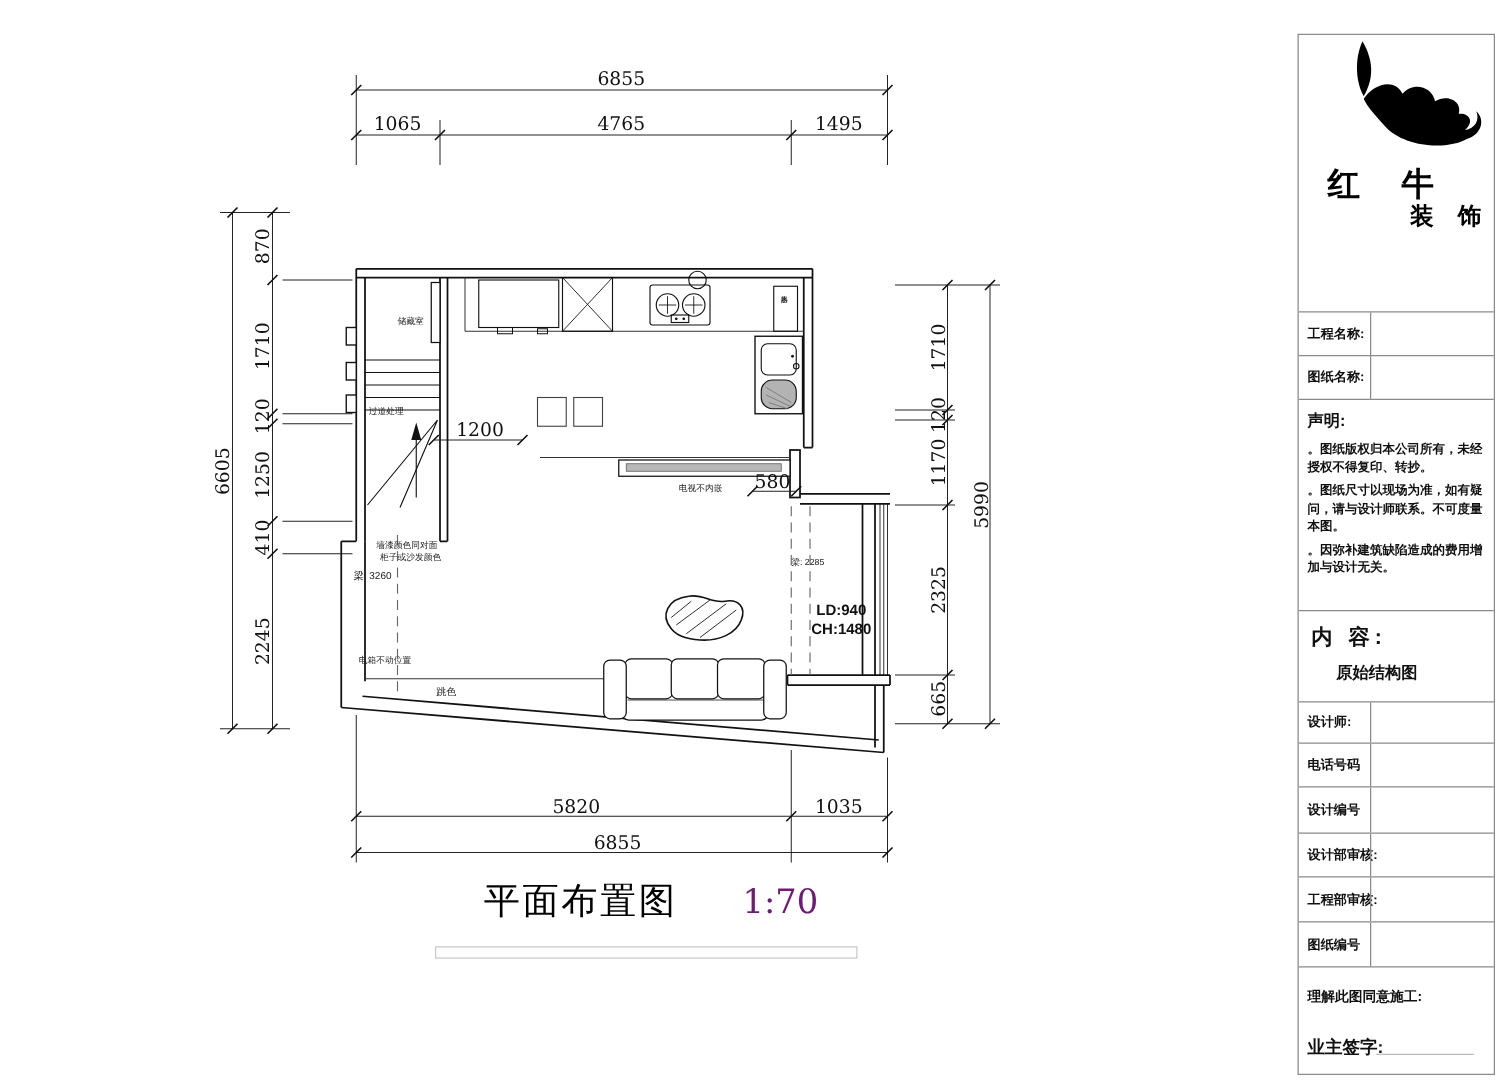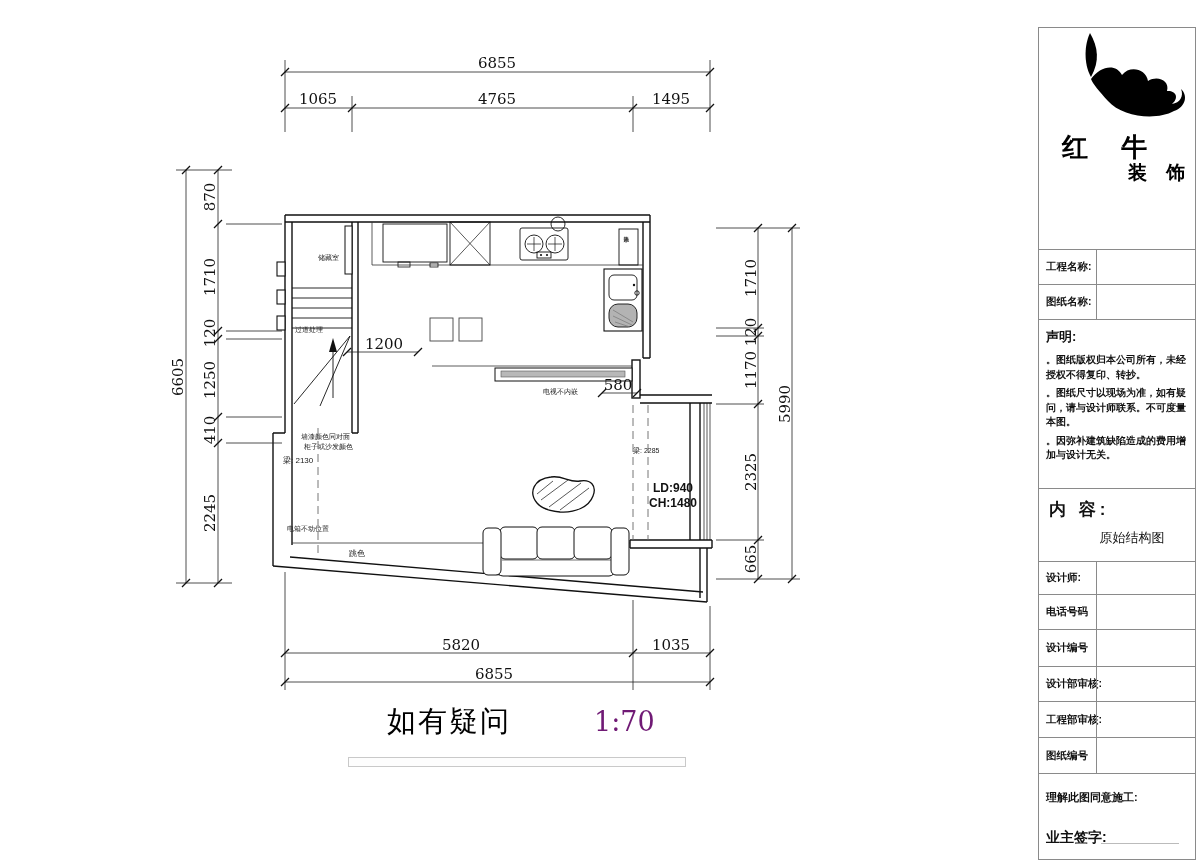--- a/index.html
+++ b/index.html
@@ -27,21 +27,21 @@
       padding-left:7px;display:flex;align-items:center;font-size:10.5px;white-space:nowrap;}
   .prow .pvalue{position:absolute;left:57px;top:0;height:100%;right:0;
       border-left:1px solid #8a8a8a;box-sizing:border-box;}
   .logo-text1{position:absolute;left:1062px;top:130px;width:80px;font-size:26px;font-weight:700;
       letter-spacing:13px;color:#000;white-space:nowrap;}
   .logo-text2{position:absolute;left:1128px;top:160px;font-size:19px;font-weight:700;
       letter-spacing:7px;color:#000;white-space:nowrap;}
   .stmt-title{font-size:13px;font-weight:700;margin:8px 0 7px 7px;}
   .stmt-item{font-size:10px;line-height:1.45;font-weight:600;margin:2px 6px 4px 7px;}
   .content-label{font-size:17px;font-weight:700;margin:9px 0 0 10px;letter-spacing:4px;}
-  .content-value{font-size:13px;font-weight:400;margin:8px 0 0 30px;text-align:center;}
+  .content-value{font-size:13px;font-weight:700;margin:8px 0 0 30px;}
   .sign1{position:absolute;left:7px;top:16px;font-size:11px;}
   .sign2{position:absolute;left:7px;top:55px;font-size:14px;}
   .sig-line{position:absolute;left:62px;top:69px;width:78px;border-bottom:1px solid #bbb;}
 </style>
 </head>
 <body>
 
 <div id="stage">
 
   <svg id="plansvg" width="1200" height="865" viewBox="0 0 1200 865">
@@ -190,29 +190,29 @@
   <div class="dim" style="left:494px;top:674px">6855</div>
 
   <div class="dim" style="left:384px;top:344px">1200</div>
   <div class="dim" style="left:618px;top:385px">580</div>
 
   <div class="lbl" style="left:318px;top:254px">储藏室</div>
   <div class="lbl" style="left:295px;top:326px">过道处理</div>
   <div class="lbl" style="left:543px;top:388px">电视不内嵌</div>
   <div class="lbl" style="left:301px;top:433px">墙漆颜色同对面</div>
   <div class="lbl" style="left:304px;top:443px">柜子或沙发颜色</div>
-  <div class="lbl s8" style="left:283px;top:456px">梁: 2130</div>
+  <div class="lbl s8" style="left:283px;top:456px">梁: 3260</div>
   <div class="lbl" style="left:633px;top:447px">梁: 2285</div>
   <div class="lbl" style="left:287px;top:525px">电箱不动位置</div>
   <div class="lbl s8" style="left:349px;top:549px">跳色</div>
   <div class="ldch" style="left:653px;top:481px">LD:940</div>
   <div class="ldch" style="left:649px;top:496px">CH:1480</div>
   <div class="heater-txt">热水器</div>
 
-  <div class="caption-title">如有疑问</div>
+  <div class="caption-title">平面布置图</div>
   <div class="caption-scale">1:70</div>
   <div class="caption-bar"></div>
 
   <div class="logo-text1">红 牛</div>
   <div class="logo-text2">装 饰</div>
 
   <div id="panel">
     <div class="prow" style="top:221px;height:35px">
       <div class="plabel">工程名称:</div>
       <div class="pvalue"></div>

